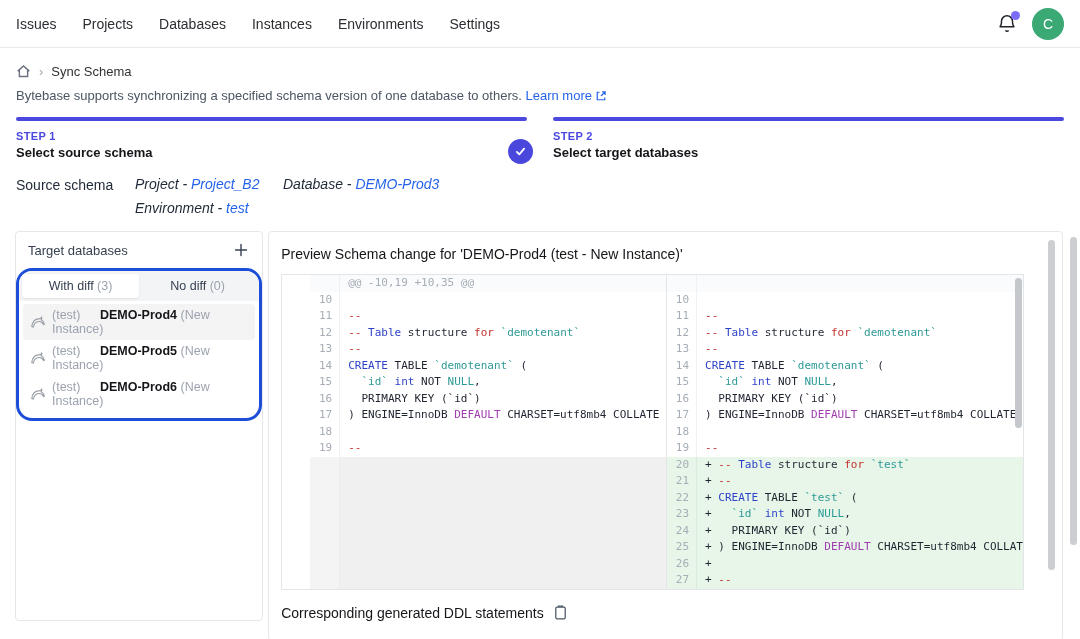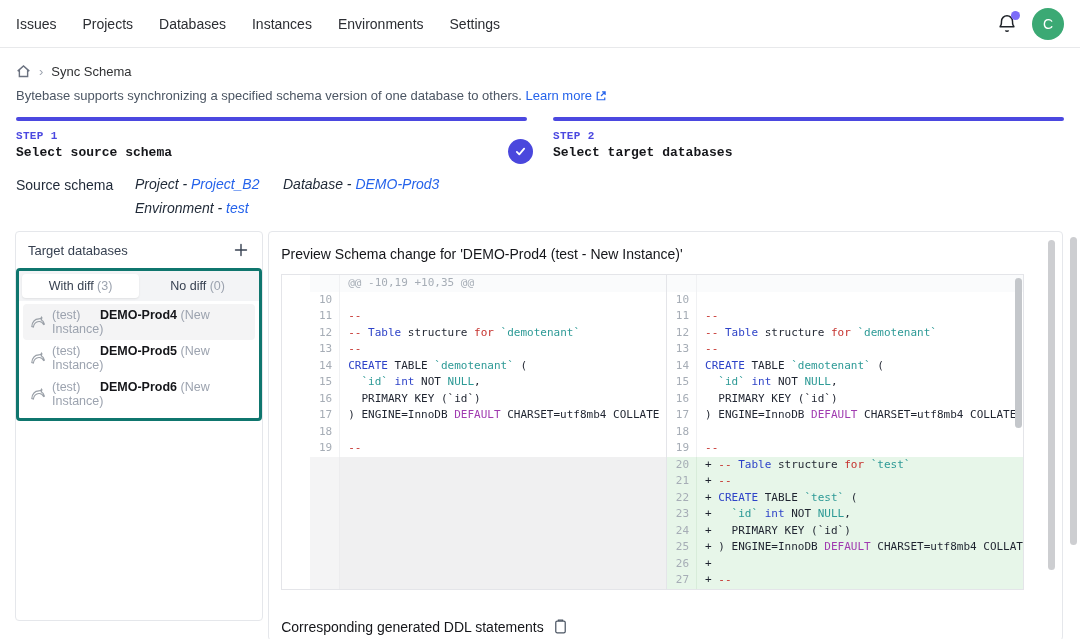--- a/index.html
+++ b/index.html
@@ -24,21 +24,21 @@
   .breadcrumb svg { stroke:#6b7280; }
   .crumb-sep { color:#9ca3af; font-size:13px; }
   .crumb-label { font-size:13px; color:#303133; }
   .intro { margin:9px 16px 0; font-size:13px; color:#4b5563; }
   .learn-more { color:#2563eb; cursor:pointer; }
   .ext-icon { display:inline-block; vertical-align:-2px; margin-left:3px; }
   .ext-icon svg { stroke:#2563eb; }
 
   
   .steps { display:flex; gap:26px; margin:12px 16px 0; }
-  .step-col { flex:1; position:relative;font-family:Liberation Mono, monospace; }
+  .step-col { flex:1; position:relative; }
   .step-bar { height:4px; background:#4b48e0; border-radius:2px; }
   .step-eyebrow { margin-top:9px; font-size:11px; font-weight:700; letter-spacing:.03em; color:#4b48e0; }
   .step-label { margin-top:3px; font-size:13px; font-weight:600; color:#15161a; }
   .step-check { position:absolute; right:-6px; top:22px; width:25px; height:25px; border-radius:50%;
     background:#4a47dd; display:flex; align-items:center; justify-content:center; }
 
   
   .source { display:flex; margin:16px 16px 0; font-size:14px; }
   .source-heading { width:119px; color:#1f2937; padding-top:1px; }
   .source-grid { display:grid; grid-template-columns:148px auto; row-gap:8px;font-style:italic; }
@@ -47,21 +47,21 @@
 
   
   .main { display:flex; margin:15px 17px 0 15px; gap:5px; align-items:flex-start; }
 
   
   .left-card { width:258px; height:390px; border:1px solid #e5e7eb; border-radius:4px; background:#fff; }
   .left-card-header { display:flex; align-items:center; justify-content:space-between; padding:9px 12px; }
   .left-card-title { font-size:13px; color:#374151; }
   .add-btn { width:18px; height:18px; display:flex; align-items:center; justify-content:center; cursor:pointer; }
   .add-btn svg { stroke:#374151; }
-  .annotation-box { border:3px solid #0f766e; border-radius:4px; overflow:hidden; }
+  .annotation-box { border:3px solid #1d4ed8; border-radius:16px; overflow:hidden; }
   .tabbar { display:flex; background:#f3f4f6; padding:3px; }
   .tab { flex:1; text-align:center; font-size:12.5px; padding:5px 0; color:#374151;
     font-weight:500; border-radius:4px; cursor:pointer; }
   .tab.active { background:#fff; box-shadow:0 1px 2px rgba(0,0,0,.08); }
   .tab .count { color:#9ca3af; font-weight:400; }
   .db-list { padding:3px 4px 6px; }
   .db-row { height:36px; display:flex; align-items:center; gap:6px; padding:0 7px;
     border-radius:4px; font-size:12.5px; cursor:pointer; }
   .db-row.selected { background:#f4f4f5; }
   .db-row svg { stroke:#9aa0a8; flex:none; }
@@ -84,21 +84,21 @@
   .drow.hunk .code, .tk-h { color:#a6adb6; }
   .drow.added { background:#e7f6e9; }
   .drow.added .gut { border-right-color:#d8ecda; }
   .fillrow { flex:1; display:flex; }
   .fillrow .fgut { width:30px; flex:none; background:#f4f4f5; border-right:1px solid #ececee; }
   .fillrow .fcode { flex:1; background:#f0f0f1; }
   .tk-r { color:#c5302c; } .tk-b { color:#2e43c8; } .tk-d { color:#1f2430;margin-top:47px; }
   .tk-t { color:#2d9a96; } .tk-m { color:#a03bb0; }
   .diff-scrollbar { position:absolute; top:3px; right:1px; width:7px; height:150px;
     background:#c4c7cb; border-radius:4px; }
-  .ddl-row { display:flex; align-items:center; gap:8px; margin-top:28px;text-align:right; }
+  .ddl-row { display:flex; align-items:center; gap:8px; margin-top:14px;text-align:right; }
   .ddl-title { font-size:14px; color:#15161a; }
   .copy-btn { width:17px; height:17px; cursor:pointer; }
   .copy-btn svg { stroke:#4b5563; }
   .card-scrollbar { position:absolute; top:8px; right:7px; width:7px; height:330px;
     background:#cdced1; border-radius:4px; }
   .page-scrollbar { position:absolute; top:237px; right:3px; width:7px; height:308px;
     background:#cdced1; border-radius:4px; }
 </style>
 </head>
 <body>

